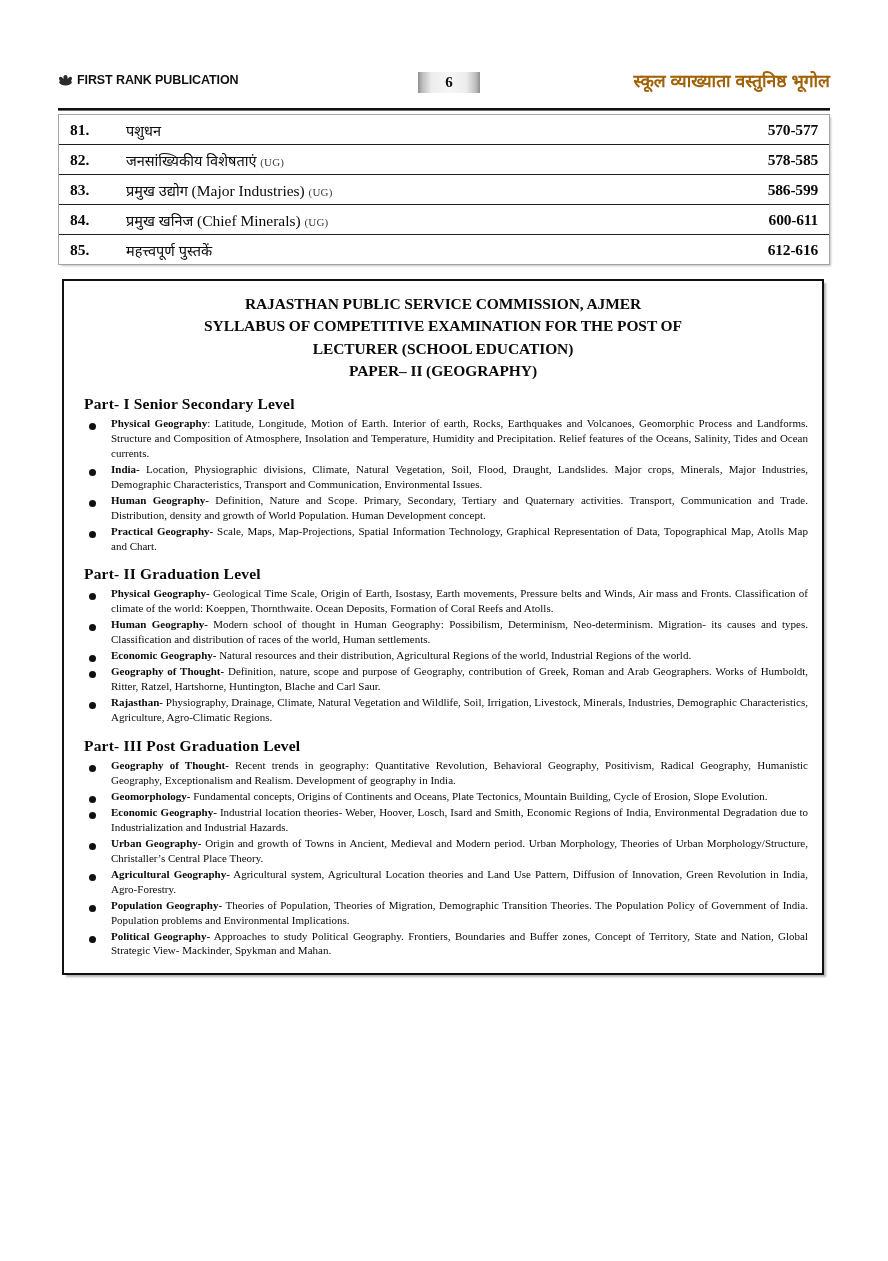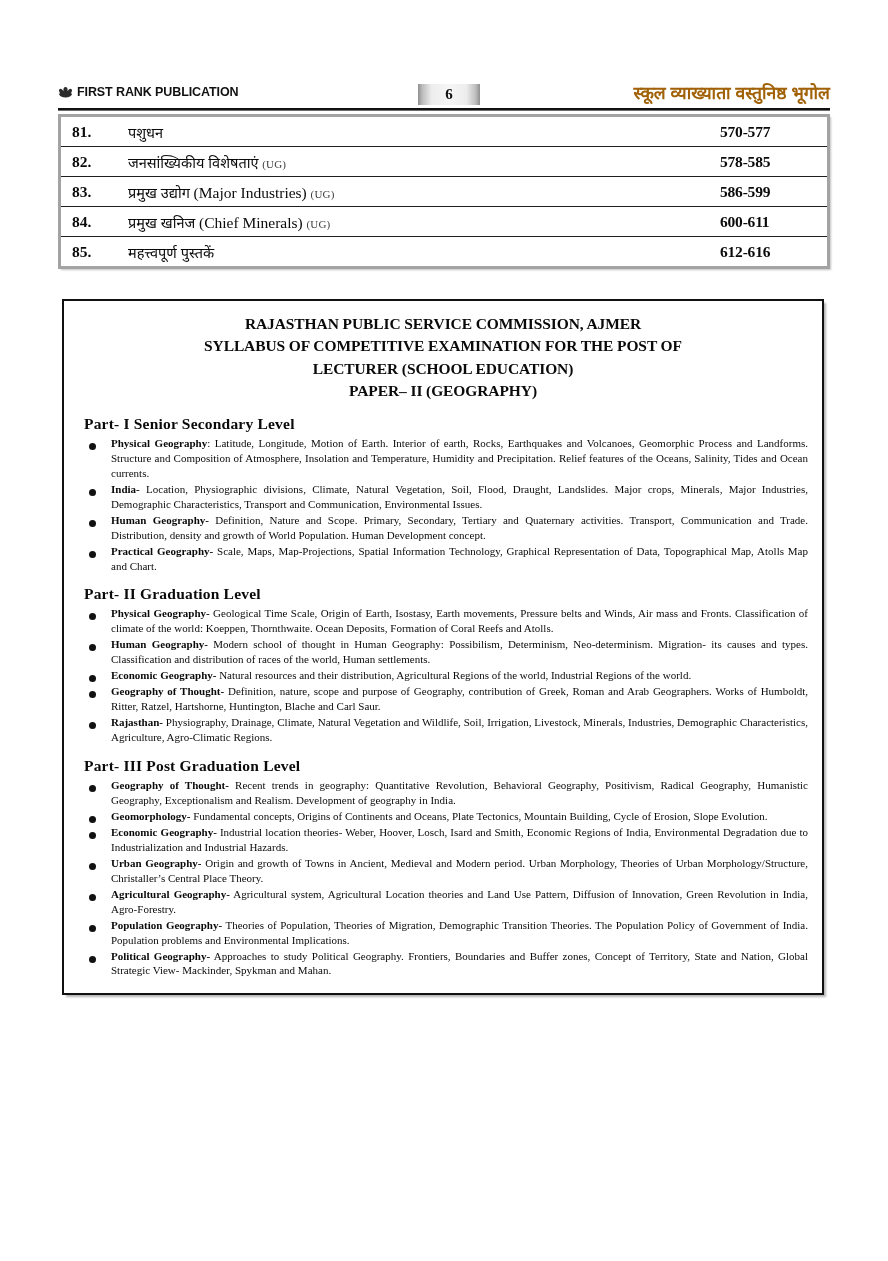--- a/index.html
+++ b/index.html
@@ -21,21 +21,21 @@
     left: 0; top: 0;
     width: 888px;
     height: 1261px;
     background: #fff;
   }
 
   
   .header {
     position: absolute;
     left: 58px;
-    top: 84px;
+    top: 72px;
     width: 772px;
     height: 24px;
   }
   .header-left {
     position: absolute;
     left: 0;
     top: 1px;
     display: flex;
     align-items: center;
     gap: 4px;
@@ -95,21 +95,21 @@
     border-bottom: 1px solid #6d6d6d;
     box-sizing: border-box;
   }
 
   
   .toc {
     position: absolute;
     left: 58px;
     top: 114px;
     width: 772px;
-    border: 3px solid #a3a3a3;
+    border: 1px solid #a3a3a3;
     box-sizing: border-box;
     box-shadow: 0 0 0 1px #fff inset, 2px 2px 2px -1px rgba(0,0,0,0.25);
     background: #fff;
   }
   .toc table {
     width: 100%;
     border-collapse: collapse;
     table-layout: fixed;
   }
   .toc td {
@@ -126,20 +126,21 @@
     font-weight: bold;
     font-size: 15.5px;
     border-right: none;
   }
   .col-title {
     font-size: 15px;
     padding-right: 8px !important;
   }
   .col-pages {
     width: 96px;
+    text-align: right;
     padding-right: 11px !important;
     font-weight: bold;
     font-size: 15.5px;
     letter-spacing: -0.2px;
     white-space: nowrap;
   }
   .hi { font-family: "Liberation Sans", sans-serif; font-size: 14.5px; }
   .en { font-family: "Liberation Serif", serif; font-size: 15.5px; }
   .ug {
     font-variant: small-caps;
@@ -152,21 +153,20 @@
   .syllabus {
     position: absolute;
     left: 62px;
     top: 279px;
     width: 762px;
     box-sizing: border-box;
     border: 2px solid #111;
     background: #fff;
     padding: 10px 14px 14px 14px;
     box-shadow: 3px 3px 2px -1px rgba(0,0,0,0.30);
-    margin-top: 20px;
   }
   .syl-title {
     text-align: center;
     font-weight: bold;
     font-size: 15.5px;
     line-height: 1.45;
     letter-spacing: -0.1px;
     margin: 2px 0 0 0;
   }
   .syl-title div { white-space: nowrap; }

